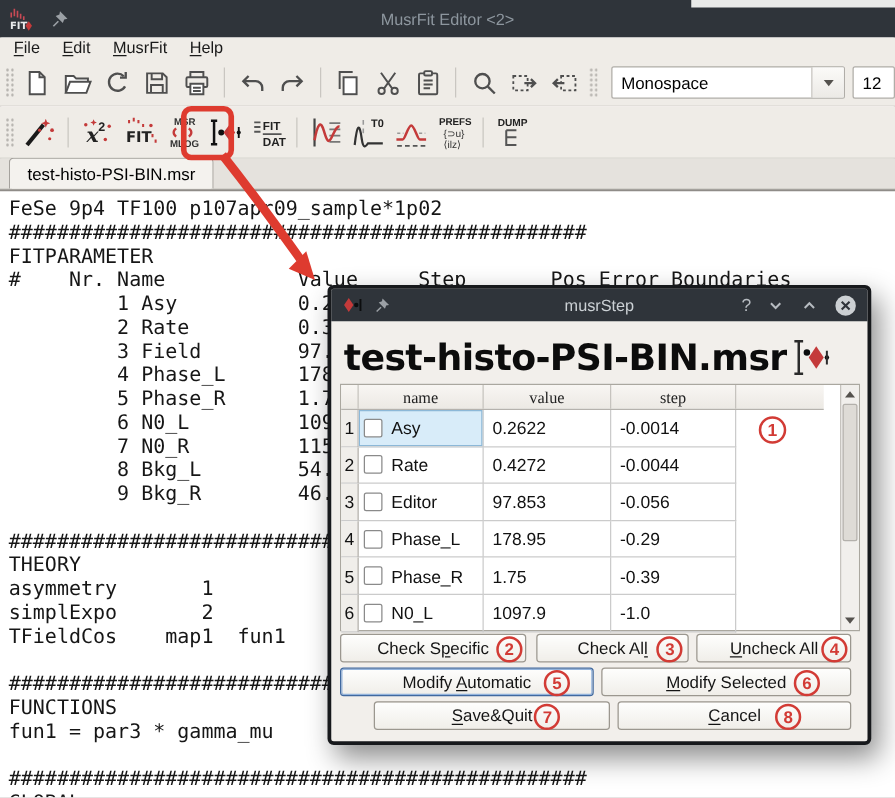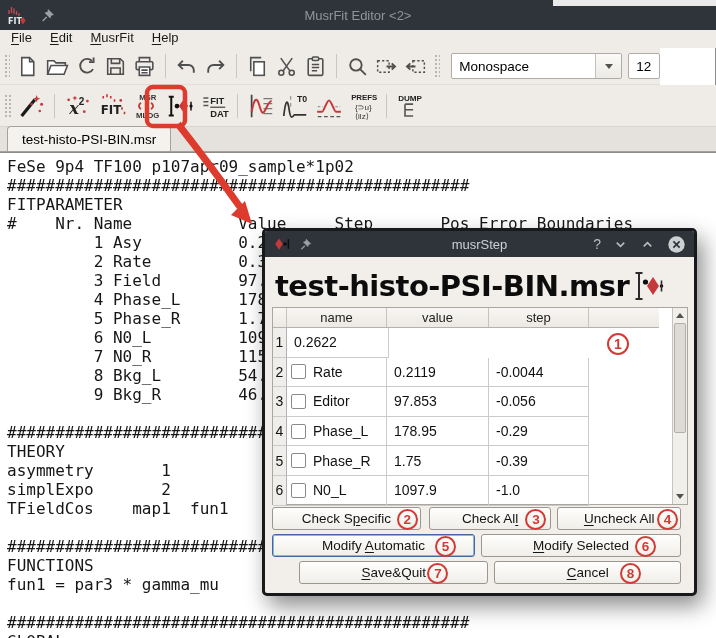--- a/index.html
+++ b/index.html
@@ -15,21 +15,21 @@
   .pin { width:16px; height:16px; margin-left:10px; opacity:.85; }
   .wtitle { position:absolute; left:0; right:0; text-align:center; color:#8d969e; font-size:13px; }
 
   
   .menubar { position:absolute; left:0; top:30px; width:716px; height:18px; background:#efece7;
              display:flex; align-items:flex-start; padding-left:2px; }
   .mitem { font-size:13px; color:#1a1a1a; padding:0 9px; }
   u { text-decoration:underline; text-underline-offset:2px; }
 
   
-  .toolbar1 { position:absolute; left:0; top:48px; width:660px; height:37px; background:#efece7;
+  .toolbar1 { position:absolute; left:0; top:48px; width:716px; height:37px; background:#efece7;
               display:flex; align-items:center; border-bottom:1px solid #e2dfda; }
   .toolbar2 { position:absolute; left:0; top:85px; width:716px; height:42px; background:#efece7;
               display:flex; align-items:center; border-bottom:1px solid #d8d5d0; }
   .thandle { width:7px; height:24px; margin:0 3px 0 4px;
              background-image:radial-gradient(#b9b6b1 1px, transparent 1.2px);
              background-size:4px 4px; }
   .tbtn { width:32px; height:30px; display:flex; align-items:center; justify-content:center; }
   .tbtn svg { width:25px; height:25px; }
   .toolbar2 .tbtn { width:34px; height:34px; }
   .toolbar2 .tbtn svg { width:30px; height:30px; }
@@ -70,21 +70,21 @@
   .dclose svg { width:19px; height:19px; display:block; }
 
   .dheading { position:absolute; left:10px; top:30px; height:50px; display:flex; align-items:center; }
   .dheading h1 { font-family:"DejaVu Sans", sans-serif; font-weight:bold; font-size:29px;
                  color:#0c0c0c; letter-spacing:-0.5px; }
   .dheading svg { width:32px; height:38px; margin-left:4px; }
 
   .dtable { position:absolute; left:7px; top:76px; width:416px; height:198px; background:#fff;
             border:1px solid #aaa79f; }
   .thead { position:absolute; left:0; top:0; right:28px; height:20px;
-           background:linear-gradient(#f8f6f3,#ecE9e4); border-bottom:1px solid #b5b2ad; display:flex; }
+           background:linear-gradient(#f8f6f3,#ecE9e4); border-bottom:1px solid #b5b2ad; display:flex;font-family:Liberation Serif, serif; }
   .thc { font-size:13px; color:#222; text-align:center; line-height:19px; border-right:1px solid #c6c3be; }
   .thc.blank { border-right:1px solid #c6c3be; }
   .rows { position:absolute; left:0; top:20px; right:15px; bottom:0; }
   .trow { display:flex; height:29.6px; }
   .cell { border-right:1px solid #cbcbcb; border-bottom:1px solid #cbcbcb; display:flex; align-items:center; }
   .cnum { width:14px; background:#f0eeea; border-right:1px solid #b5b2ad; font-size:12.5px;
           color:#333; justify-content:center; }
   .cname { width:100px; padding-left:4px; gap:7px; }
   .cname.sel { background:#d8ecf9; box-shadow:inset 0 0 0 1px #8cb8d8; }
   .cval { width:102px; padding-left:7px; }
@@ -427,30 +427,35 @@
       <div class="thead">
         <div class="thc" style="width:14px"></div>
         <div class="thc" style="width:100px">name</div>
         <div class="thc" style="width:102px">value</div>
         <div class="thc" style="width:100px">step</div>
         <div class="thc blank" style="flex:1; border-right:none"></div>
       </div>
       <div class="rows" id="table-rows">
           <div class="trow">
             <div class="cell cnum">1</div>
+            <div class="cell cname sel">
+              <span class="cbx"></span>
+              <span>Asy</span>
+            </div>
             <div class="cell cval">0.2622</div>
+            <div class="cell cstep">-0.0014</div>
             <div class="cell cfill"></div>
           </div>
           <div class="trow">
             <div class="cell cnum">2</div>
             <div class="cell cname">
               <span class="cbx"></span>
               <span>Rate</span>
             </div>
-            <div class="cell cval">0.2119</div>
+            <div class="cell cval">0.4272</div>
             <div class="cell cstep">-0.0044</div>
             <div class="cell cfill"></div>
           </div>
           <div class="trow">
             <div class="cell cnum">3</div>
             <div class="cell cname">
               <span class="cbx"></span>
               <span>Editor</span>
             </div>
             <div class="cell cval">97.853</div>

